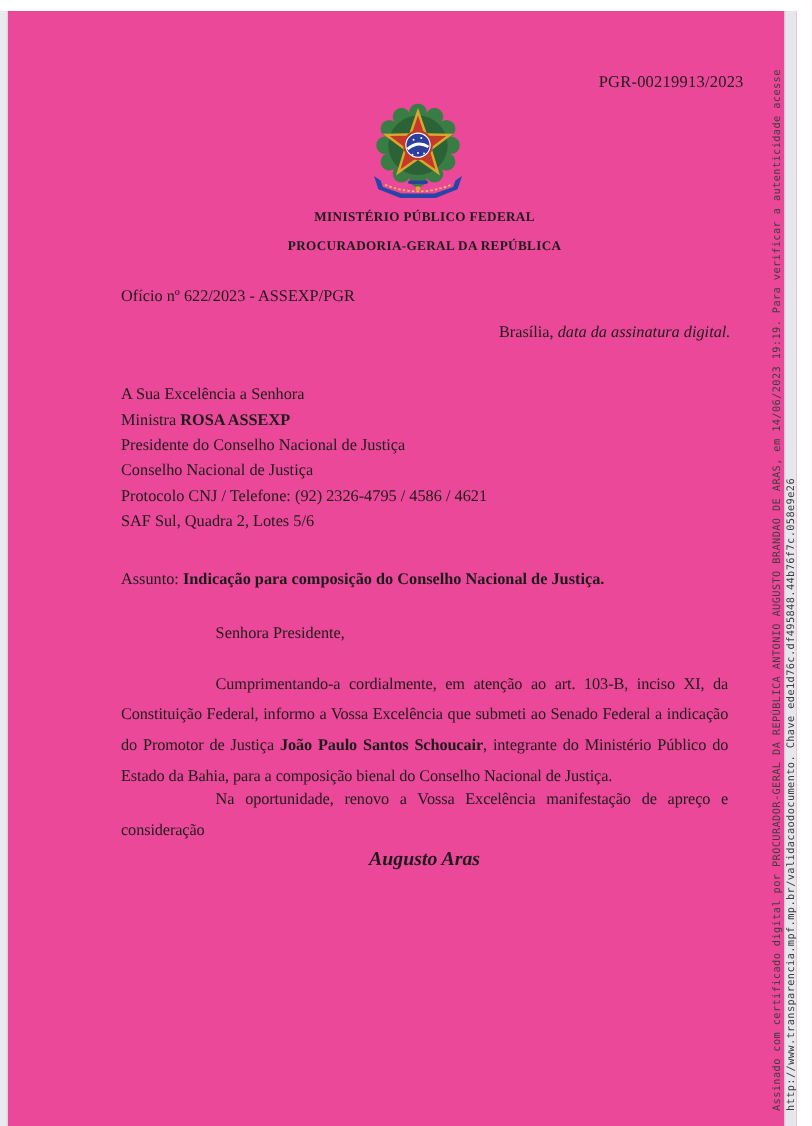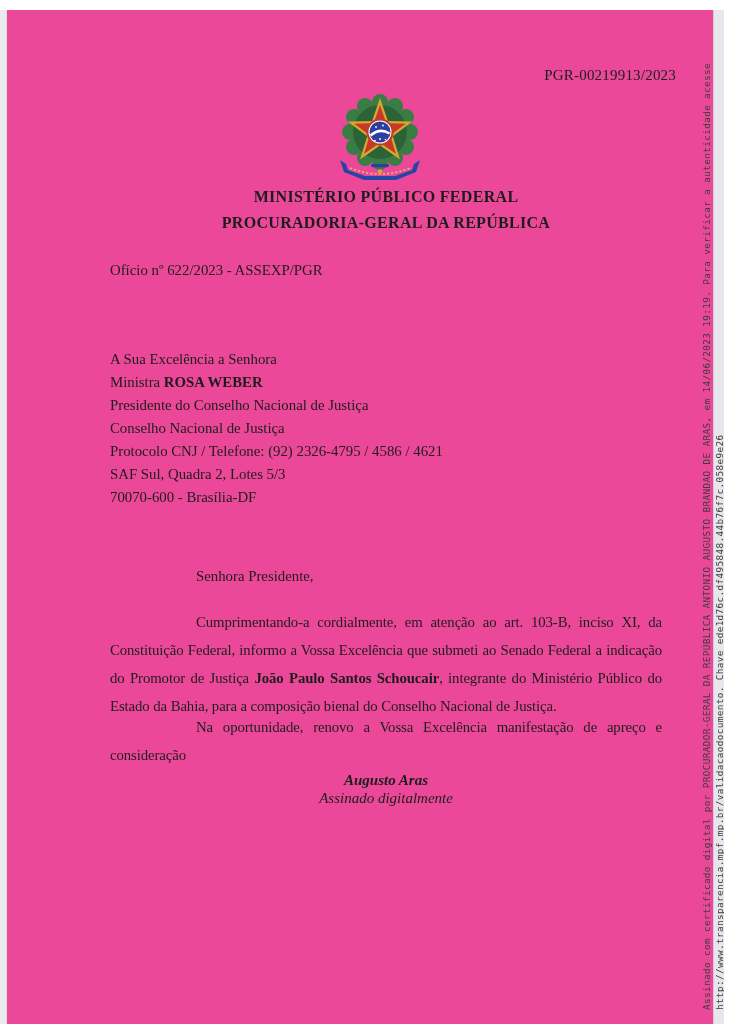--- a/index.html
+++ b/index.html
@@ -9,38 +9,38 @@
   }
   .edge{position:absolute;top:0;height:1024px;}
   .edge-left{left:0;width:6px;background:#e9e9ee;border-right:1px solid #dcdce2;}
   .edge-right{right:0;width:10px;background:#e6e6ec;border-left:1px solid #cfcfd6;}
 
   .ref{position:absolute;top:57px;right:48px;font-size:15px;letter-spacing:.2px;}
 
   .emblem{position:absolute;top:84px;left:330px;}
 
   .org{position:absolute;top:174px;left:108px;width:556px;text-align:center;
-       font-weight:bold;font-size:16px;line-height:26px;letter-spacing:.3px;}
+       font-weight:bold;font-size:12px;line-height:26px;letter-spacing:.3px;}
 
   .oficio{position:absolute;top:252px;left:110px;font-size:14.8px;}
   .cityline{position:absolute;top:284px;left:108px;width:556px;text-align:right;font-size:14.8px;}
 
   .recipient{position:absolute;top:338px;left:110px;width:556px;font-size:14.8px;line-height:23px;}
 
   .subject{position:absolute;top:509px;left:110px;width:556px;font-size:14.8px;}
   .salutation{position:absolute;top:558px;left:196px;font-size:14.8px;}
 
   .para{position:absolute;left:110px;width:552px;margin:0;font-size:14.8px;line-height:28px;
         text-align:justify;text-indent:86px;letter-spacing:-0.1px;}
   .p1{top:598px;}
   .p2{top:703px;}
 
   .signature{position:absolute;top:761px;left:108px;width:556px;text-align:center;
              font-size:15px;line-height:18px;}
-  .sig-name{font-size:15px;}
+  .sig-name{font-size:18px;}
 
   .footer{position:absolute;top:941px;left:108px;width:550px;text-align:right;font-size:14px;}
 
   .b{font-weight:bold;}
   .it{font-style:italic;}
 
   .stamp{
     position:absolute;left:700px;top:1000px;width:1000px;
     transform-origin:0 0;transform:rotate(-90deg);
     font-family:"DejaVu Sans Mono", monospace;font-size:9.4px;line-height:13px;
@@ -98,41 +98,41 @@
     <circle cx="50" cy="77.5" r="2.2" fill="#d9a62e"></circle>
   </svg>
 
   <div class="org">
     <div>MINISTÉRIO PÚBLICO FEDERAL</div>
     <div>PROCURADORIA-GERAL DA REPÚBLICA</div>
   </div>
 
   <div class="oficio">Ofício nº 622/2023 - ASSEXP/PGR</div>
 
+  <div class="cityline"><span>Brasília, </span><span class="it">data da assinatura digital.</span></div>
 
   <div class="recipient">
     <div>A Sua Excelência a Senhora</div>
-    <div><span>Ministra </span><span class="b">ROSA WEBER</span></div>
+    <div><span>Ministra </span><span class="b">ROSA ASSEXP</span></div>
     <div>Presidente do Conselho Nacional de Justiça</div>
     <div>Conselho Nacional de Justiça</div>
     <div>Protocolo CNJ / Telefone: (92) 2326-4795 / 4586 / 4621</div>
-    <div>SAF Sul, Quadra 2, Lotes 5/3</div>
-    <div>70070-600 - Brasília-DF</div>
+    <div>SAF Sul, Quadra 2, Lotes 5/6</div>
   </div>
 
+  <div class="subject"><span>Assunto: </span><span class="b">Indicação para composição do Conselho Nacional de Justiça.</span></div>
 
   <div class="salutation">Senhora Presidente,</div>
 
   <p class="para p1"><span>Cumprimentando-a cordialmente, em atenção ao art. 103-B, inciso XI, da Constituição Federal, informo a Vossa Excelência que submeti ao Senado Federal a indicação do Promotor de Justiça </span><span class="b">João Paulo Santos Schoucair</span><span>, integrante do Ministério Público do Estado da Bahia, para a composição bienal do Conselho Nacional de Justiça.</span></p>
 
   <p class="para p2">Na oportunidade, renovo a Vossa Excelência manifestação de apreço e consideração</p>
 
   <div class="signature">
     <div class="sig-name b it">Augusto Aras</div>
-    <div class="it">Assinado digitalmente</div>
   </div>
 
 
   <div class="stamp">
     <div class="stamp-line">Assinado com certificado digital por PROCURADOR-GERAL DA REPÚBLICA ANTONIO AUGUSTO BRANDAO DE ARAS, em 14/06/2023 19:19. Para verificar a autenticidade acesse</div>
     <div class="stamp-line">http://www.transparencia.mpf.mp.br/validacaodocumento. Chave ede1d76c.df495848.44b76f7c.058e9e26</div>
   </div>
 
 </div>
 

